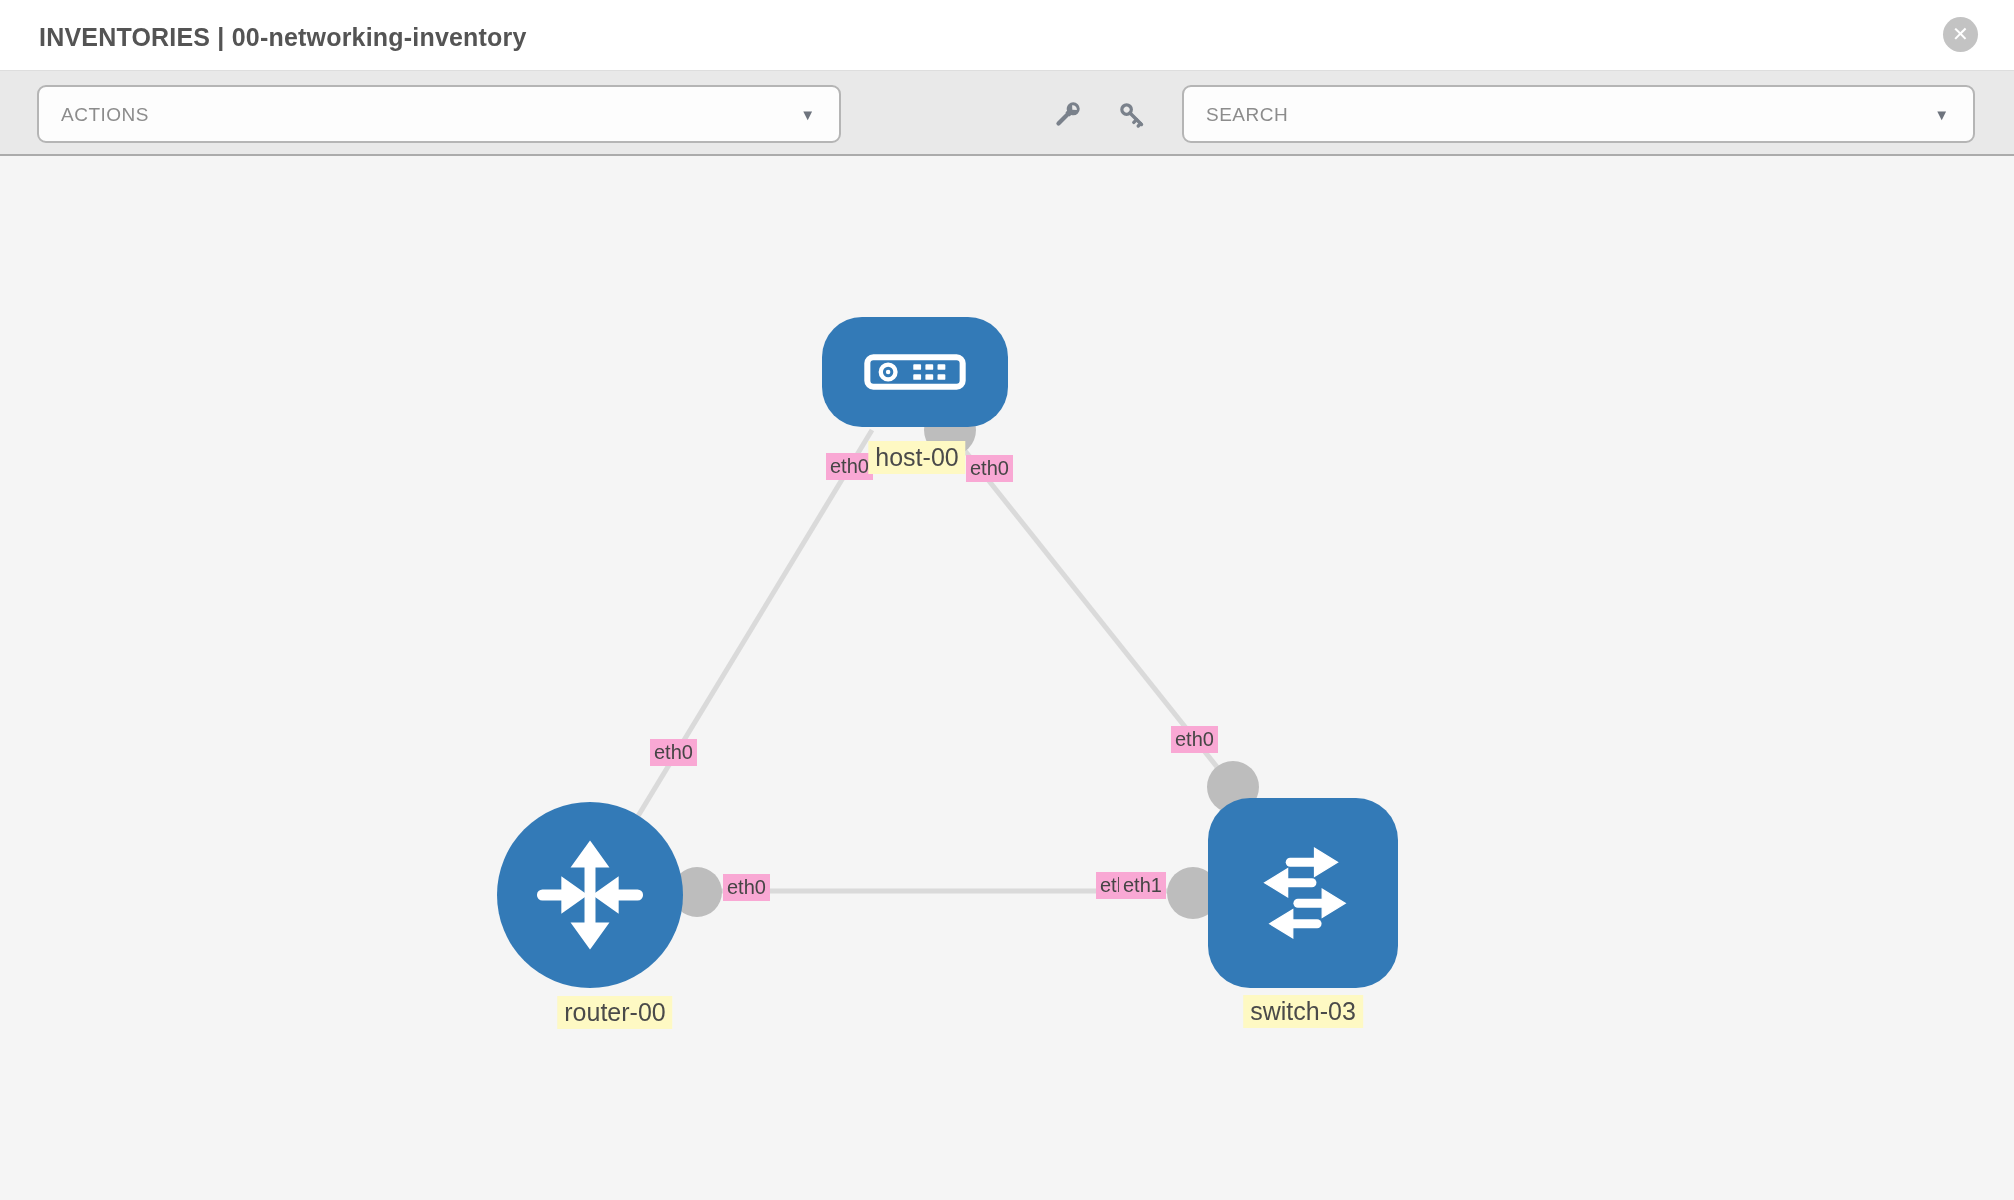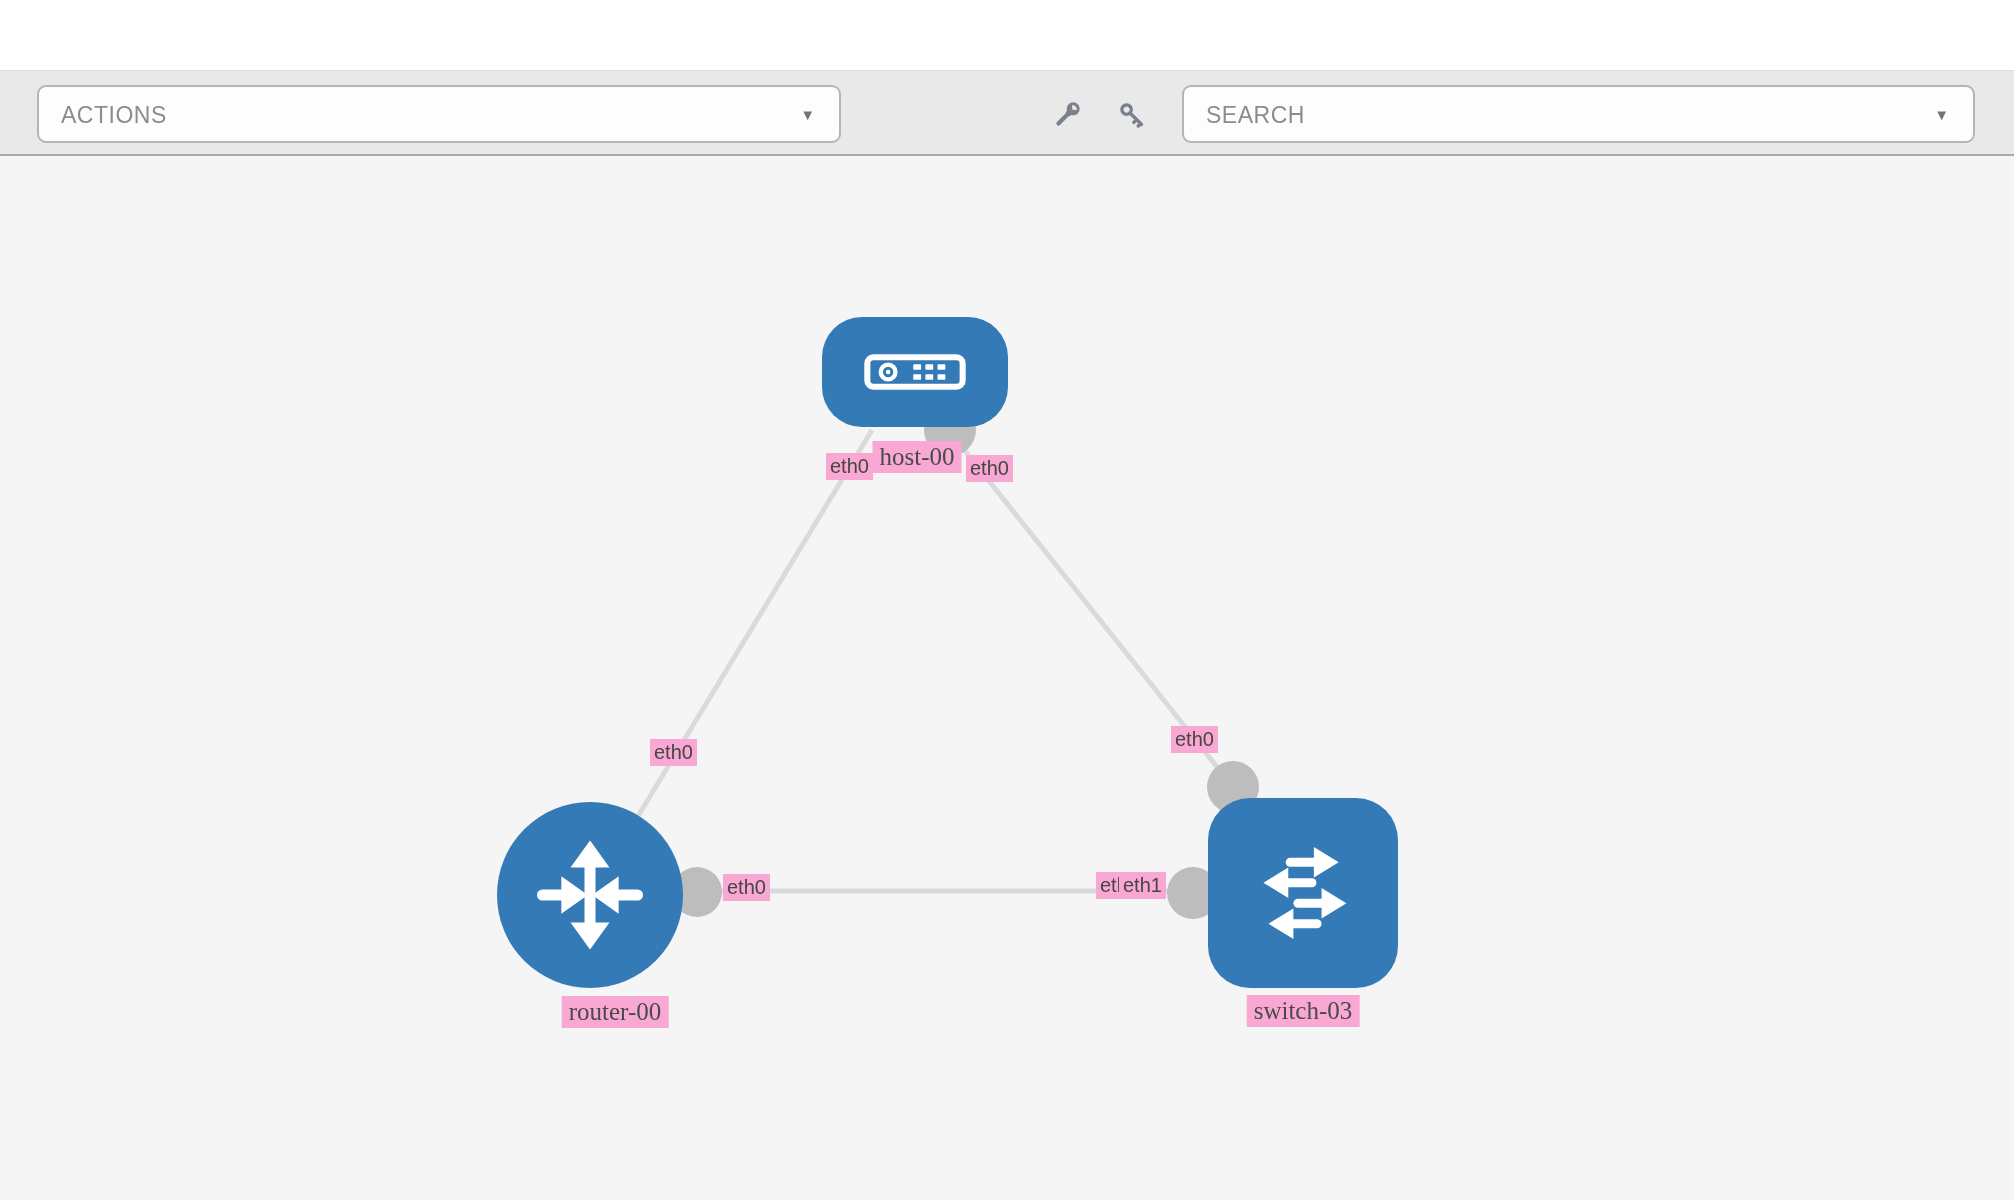--- a/index.html
+++ b/index.html
@@ -22,21 +22,21 @@
   .toolbar{
     position:absolute;left:0;top:70px;width:2014px;height:86px;background:#e9e9e9;
     border-top:1px solid #dedede;border-bottom:2px solid #ababab;box-sizing:border-box;
   }
   .dropdown{
     position:absolute;top:14px;height:58px;background:#fdfdfd;border:2px solid #b5b5b5;
     border-radius:9px;box-sizing:border-box;cursor:pointer;
   }
   .dropdown .dd-label{
     position:absolute;left:22px;top:0;height:41px;line-height:56px;
-    font-size:23px;color:#8c8c8c;letter-spacing:.5px;
+    font-size:19px;color:#8c8c8c;letter-spacing:.5px;
   }
   .dropdown .chev{
     position:absolute;right:24px;top:0;height:54px;line-height:56px;
     font-size:15px;color:#6e747e;
   }
   .dd-actions{left:37px;width:804px;}
   .dd-search{left:1182px;width:793px;}
   .tool-icon{position:absolute;top:27px;width:34px;height:34px;cursor:pointer;}
   .tool-wrench{left:1050px;}
   .tool-key{left:1115px;}
@@ -47,22 +47,22 @@
   .links-svg{position:absolute;left:0;top:0;pointer-events:none;}
   .node{position:absolute;background:#337ab7;display:flex;align-items:center;justify-content:center;cursor:pointer;}
   .node-host{left:822px;top:161px;width:186px;height:110px;border-radius:40px;}
   .node-router{left:497px;top:646px;width:186px;height:186px;border-radius:50%;}
   .node-switch{left:1208px;top:642px;width:190px;height:190px;border-radius:42px;}
   .iface-label{
     position:absolute;background:#f9a8d4;color:#454545;font-size:20px;
     padding:2px 4px;white-space:nowrap;
   }
   .node-label{
-    position:absolute;background:#f9a8d4;color:#4a4a4a;font-size:25px;
-    padding:2px 7px;white-space:nowrap;transform:translateX(-50%);font-family:Liberation Serif, serif;
+    position:absolute;background:#fef9c3;color:#4a4a4a;font-size:25px;
+    padding:2px 7px;white-space:nowrap;transform:translateX(-50%);
   }
   
   .zoom-panel{
     position:absolute;left:1620px;top:926px;width:394px;height:118px;background:#fff;
     border-top:2px solid #c6c6c6;border-left:2px solid #c6c6c6;box-sizing:border-box;
   }
   .zoom-level{
     position:absolute;left:68px;top:8px;width:268px;text-align:center;
     font-size:20px;color:#1a1a1a;
   }
@@ -79,20 +79,26 @@
   .zoom-thumb{
     position:absolute;left:222px;top:40px;width:37px;height:37px;border-radius:50%;
     background:#337ab7;cursor:grab;
   }
 </style>
 </head>
 <body>
 
 <div class="stage">
 
+  <div class="header">
+    <div class="page-title">INVENTORIES | 00-networking-inventory</div>
+    <div class="close-btn">
+      <span>✕</span>
+    </div>
+  </div>
 
   <div class="toolbar">
     <div class="dropdown dd-actions">
       <span class="dd-label">ACTIONS</span>
       <span class="chev">▼</span>
     </div>
 
     <svg class="tool-icon tool-wrench" viewBox="0 0 24 24">
       <g transform="rotate(45 12 12)" fill="#7a818b">
         <rect x="10.5" y="8.5" width="3" height="13.5" rx="1.5"></rect>

